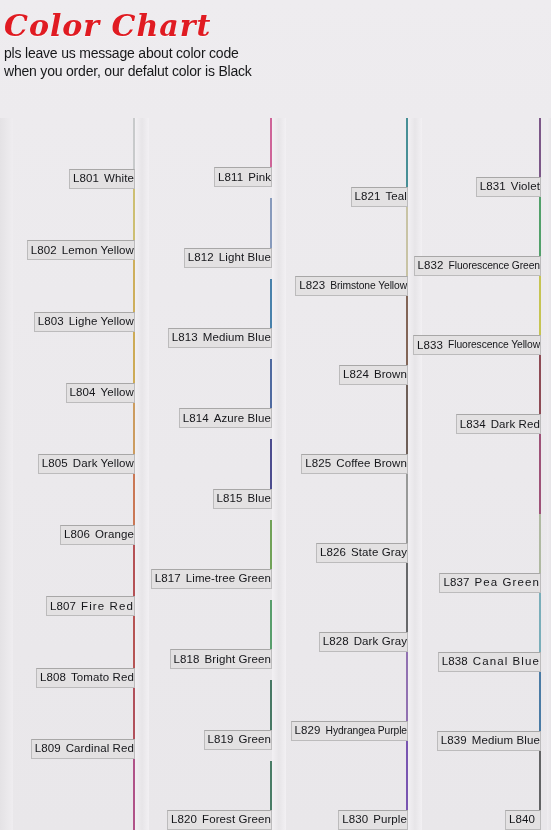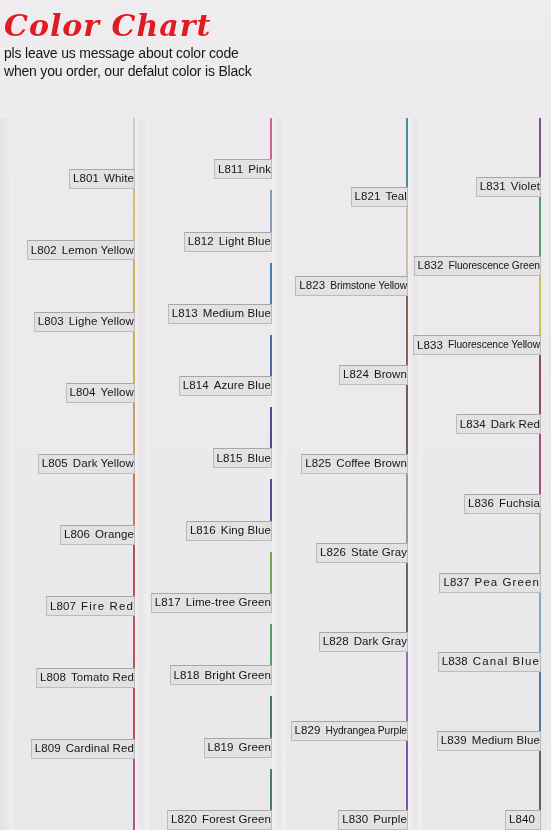--- a/index.html
+++ b/index.html
@@ -242,27 +242,20 @@
           </div>
         </div>
         <div class="swatch-cell">
           <div class="swatch" style="background: rgb(23, 24, 136);"></div>
           <div class="label-strip">
             <span class="label-text label-code">L815</span>
             <span class="label-text">Blue</span>
           </div>
         </div>
         <div class="swatch-cell">
-          <div class="swatch" style="background: rgb(33, 33, 139);"></div>
-          <div class="label-strip">
-            <span class="label-text label-code">L816</span>
-            <span class="label-text">King Blue</span>
-          </div>
-        </div>
-        <div class="swatch-cell">
           <div class="swatch" style="background: rgb(86, 171, 44);"></div>
           <div class="label-strip">
             <span class="label-text label-code">L817</span>
             <span class="label-text">Lime-tree Green</span>
           </div>
         </div>
         <div class="swatch-cell">
           <div class="swatch" style="background: rgb(43, 164, 78);"></div>
           <div class="label-strip">
             <span class="label-text label-code">L818</span>
@@ -366,24 +359,20 @@
         </div>
         <div class="swatch-cell">
           <div class="swatch" style="background: rgb(136, 22, 38);"></div>
           <div class="label-strip">
             <span class="label-text label-code">L834</span>
             <span class="label-text">Dark Red</span>
           </div>
         </div>
         <div class="swatch-cell">
           <div class="swatch" style="background: rgb(164, 34, 99);"></div>
-          <div class="label-strip">
-            <span class="label-text label-code">L836</span>
-            <span class="label-text">Fuchsia</span>
-          </div>
         </div>
         <div class="swatch-cell">
           <div class="swatch" style="background: rgb(194, 210, 169);"></div>
           <div class="label-strip">
             <span class="label-text label-code">L837</span>
             <span class="label-text lbl-wide">Pea  Green</span>
           </div>
         </div>
         <div class="swatch-cell">
           <div class="swatch" style="background: rgb(103, 192, 212);"></div>

